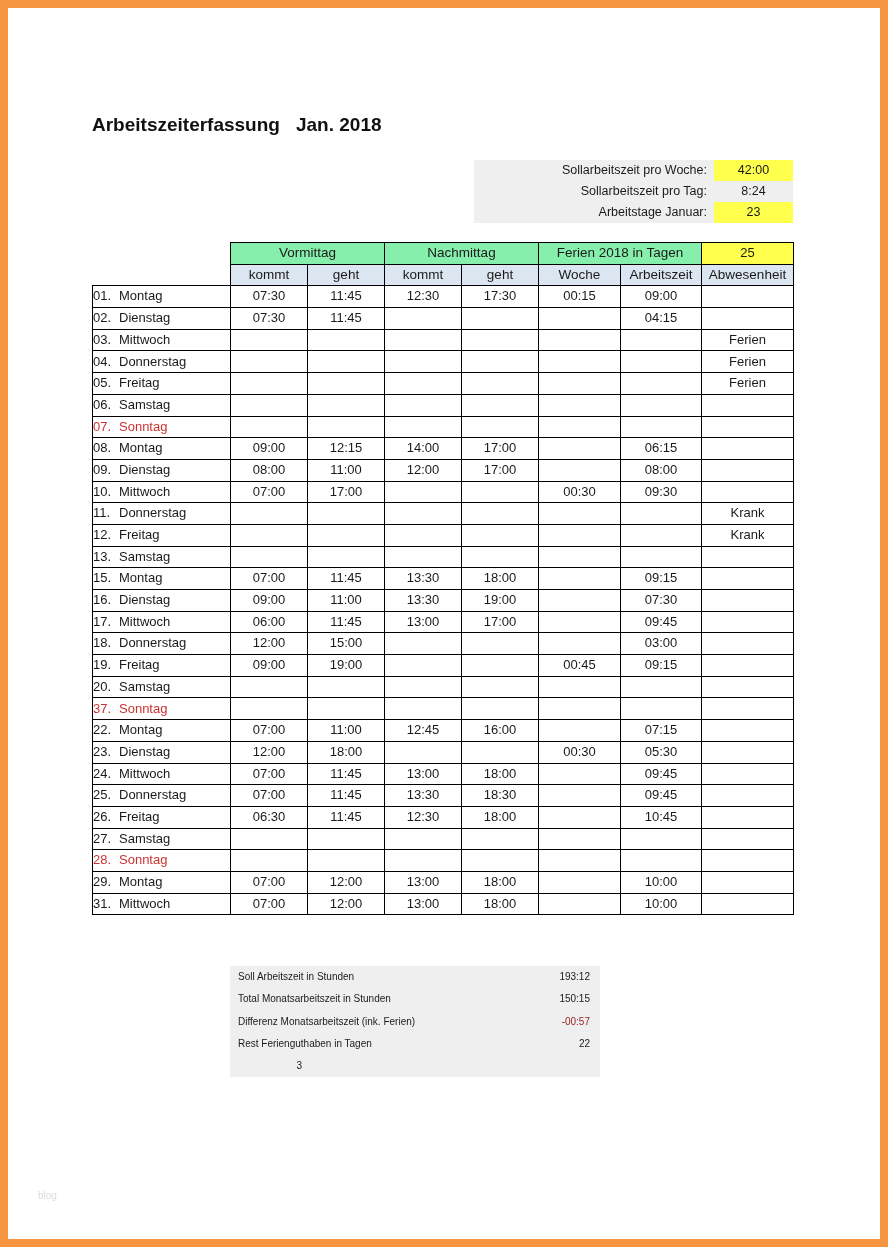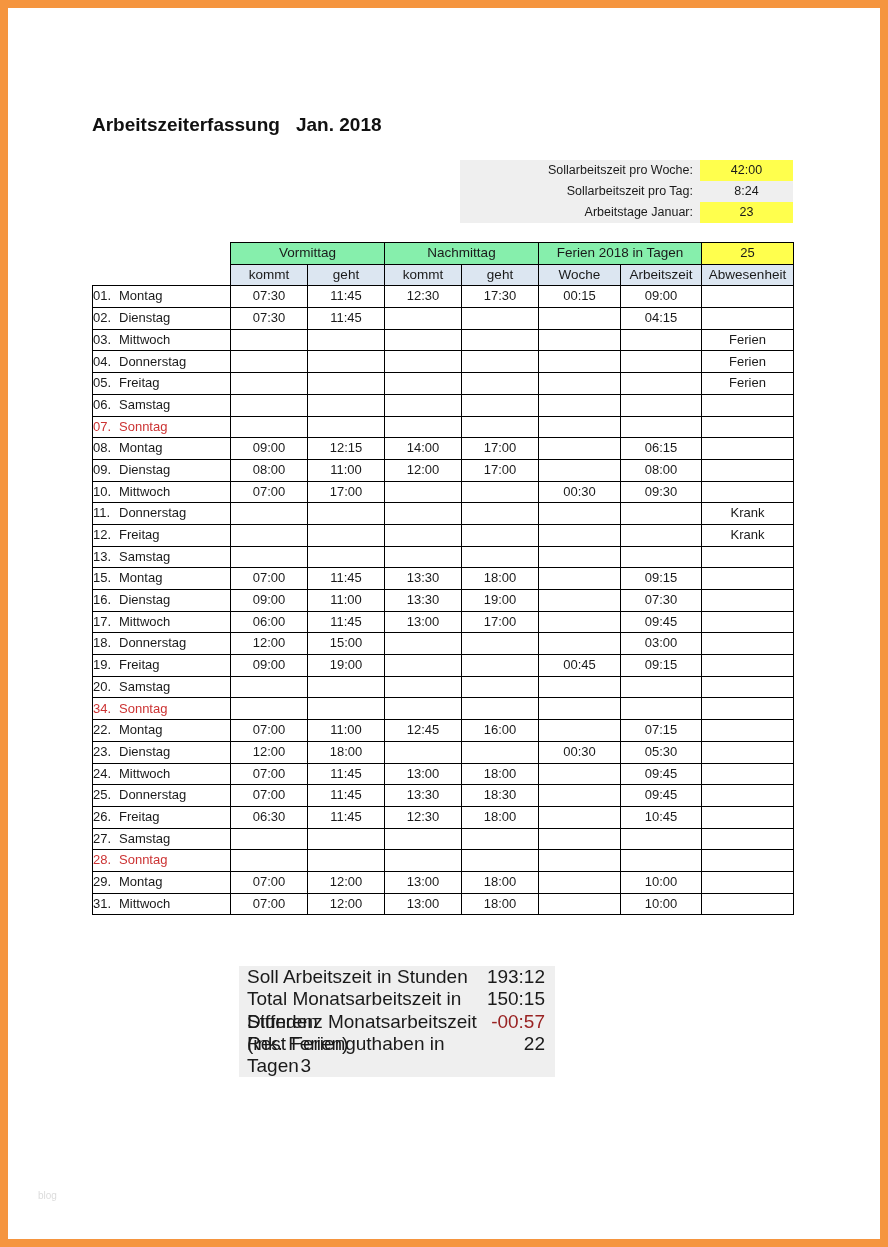--- a/index.html
+++ b/index.html
@@ -8,41 +8,41 @@
     font-family:"Liberation Sans",sans-serif;color:#1a1a1a;overflow:hidden;
   }
   .frame{position:absolute;inset:0;border:8px solid #f5953f;pointer-events:none;z-index:20;}
 
   
   .title{position:absolute;left:92px;top:114px;display:flex;gap:16px;
          font-size:19px;font-weight:bold;color:#111;}
 
   
   .info{position:absolute;left:460px;top:160px;width:333px;font-size:12.5px;}
-  .info-row{display:flex;height:21px;line-height:21px;}
+  .info-row{display:flex;height:21px;line-height:21px;margin-left:14px;}
   .info-label{width:240px;text-align:right;background:#efefef;padding-right:7px;box-sizing:border-box;}
   .info-value{flex:1;text-align:center;background:#efefef;}
   .info-value.hl{background:#ffff4d;}
 
   
   .sheet{position:absolute;left:92px;top:242px;border-collapse:collapse;table-layout:fixed;font-size:13px;}
   .sheet td,.sheet th{border:1px solid #000;padding:0;height:20.7px;line-height:20.5px;
                       overflow:hidden;white-space:nowrap;font-weight:normal;}
   .sheet .nohead{border:none;background:#fff;}
   .gh{background:#86efac;text-align:center;font-size:13.5px;margin-left:9px;}
   .gh-yellow{background:#ffff4d;text-align:center;}
   .col-h{background:#dce6f1;text-align:center;font-size:13.5px;}
   .c-day{text-align:left;padding-left:6px;background:#fff;}
   .c-day .num{display:inline-block;width:26px;}
   .c-time{text-align:center;background:#fff;}
   .c-abw{text-align:center;background:#fff;}
   .sunday .num,.sunday .dn{color:#cc3333;}
 
   
-  .summary{position:absolute;left:239px;top:966px;width:316px;font-size:19px;}
+  .summary{position:absolute;left:230px;top:966px;width:370px;font-size:10px;}
   .sum-row{display:flex;height:22.3px;line-height:22.3px;background:#efefef;
            padding:0 10px 0 8px;box-sizing:border-box;}
   .sum-label{flex:1;text-align:left;}
   .sum-value{width:64px;text-align:right;}
   .sum-value.negative{color:#992222;}
 
   .watermark{position:absolute;left:38px;top:1190px;font-size:10px;color:#dcdcdc;}
 </style>
 </head>
 <body>
@@ -285,21 +285,21 @@
           <td class="c-day"><span class="num">20.</span><span class="dn">Samstag</span></td>
           <td class="c-time"></td>
           <td class="c-time"></td>
           <td class="c-time"></td>
           <td class="c-time"></td>
           <td class="c-time"></td>
           <td class="c-time"></td>
           <td class="c-abw"></td>
         </tr>
         <tr class="sunday">
-          <td class="c-day"><span class="num">34.</span><span class="dn">Sonntag</span></td>
+          <td class="c-day"><span class="num">37.</span><span class="dn">Sonntag</span></td>
           <td class="c-time"></td>
           <td class="c-time"></td>
           <td class="c-time"></td>
           <td class="c-time"></td>
           <td class="c-time"></td>
           <td class="c-time"></td>
           <td class="c-abw"></td>
         </tr>
         <tr>
           <td class="c-day"><span class="num">22.</span><span class="dn">Montag</span></td>

